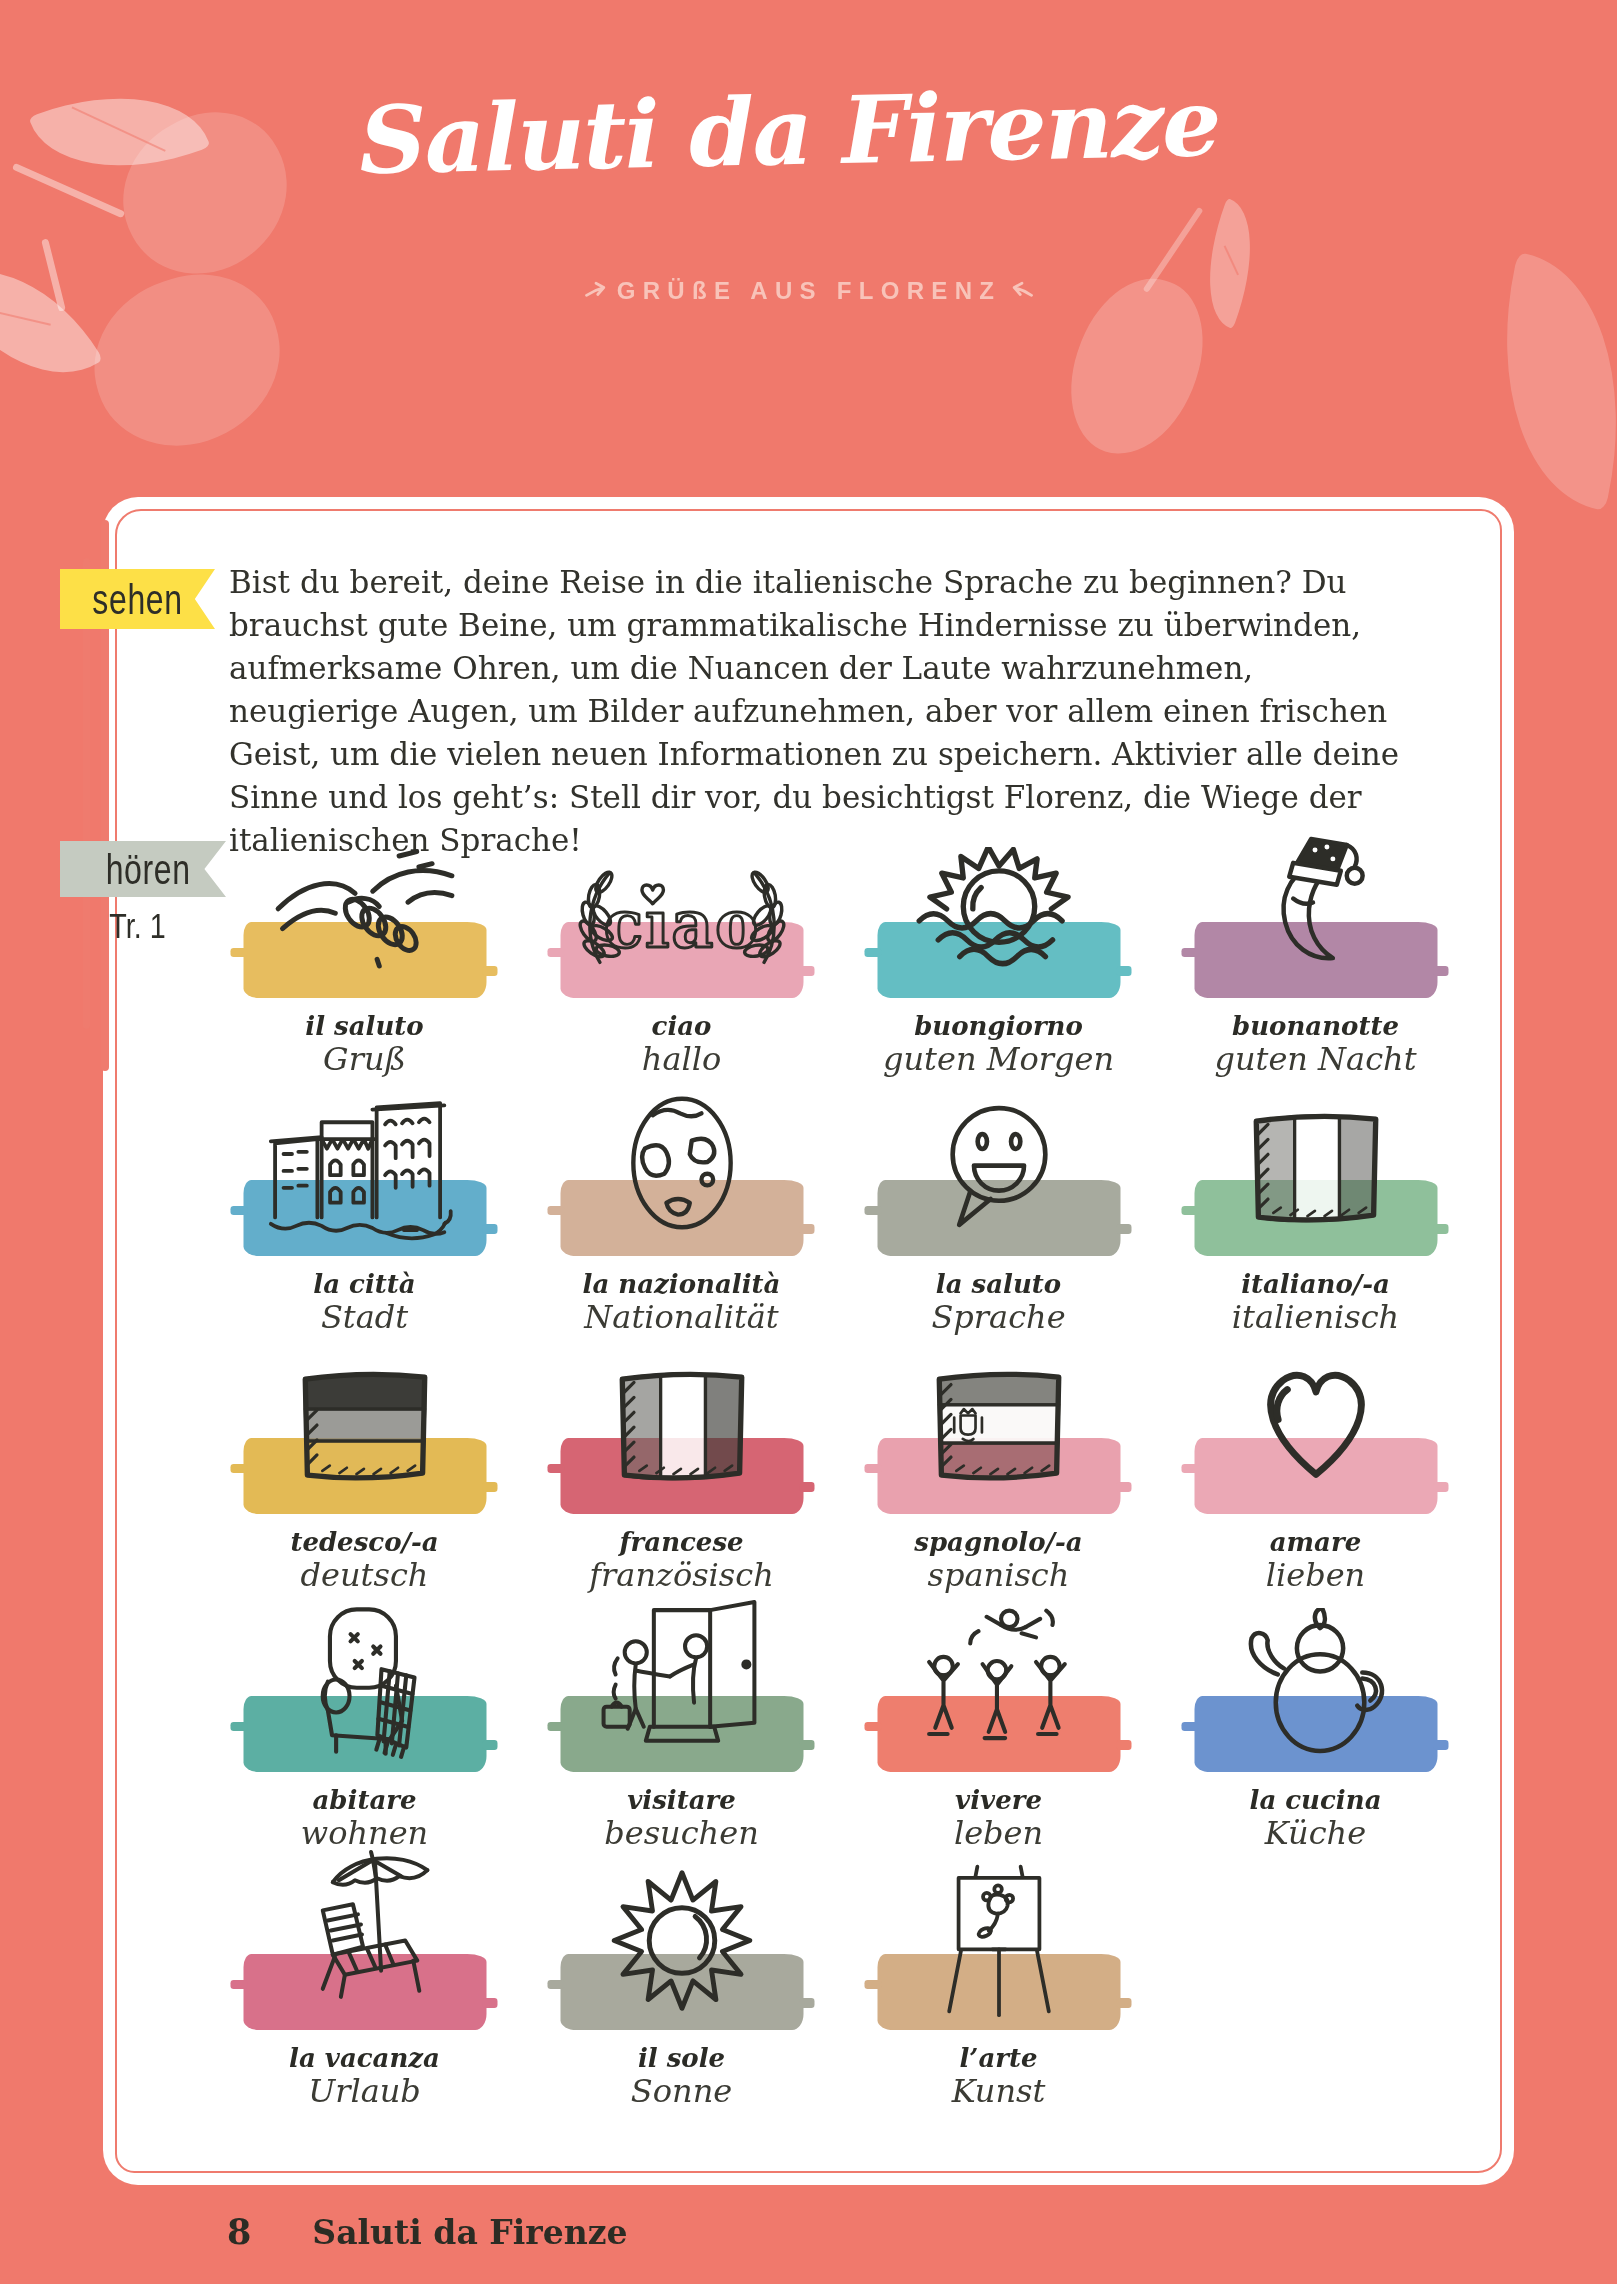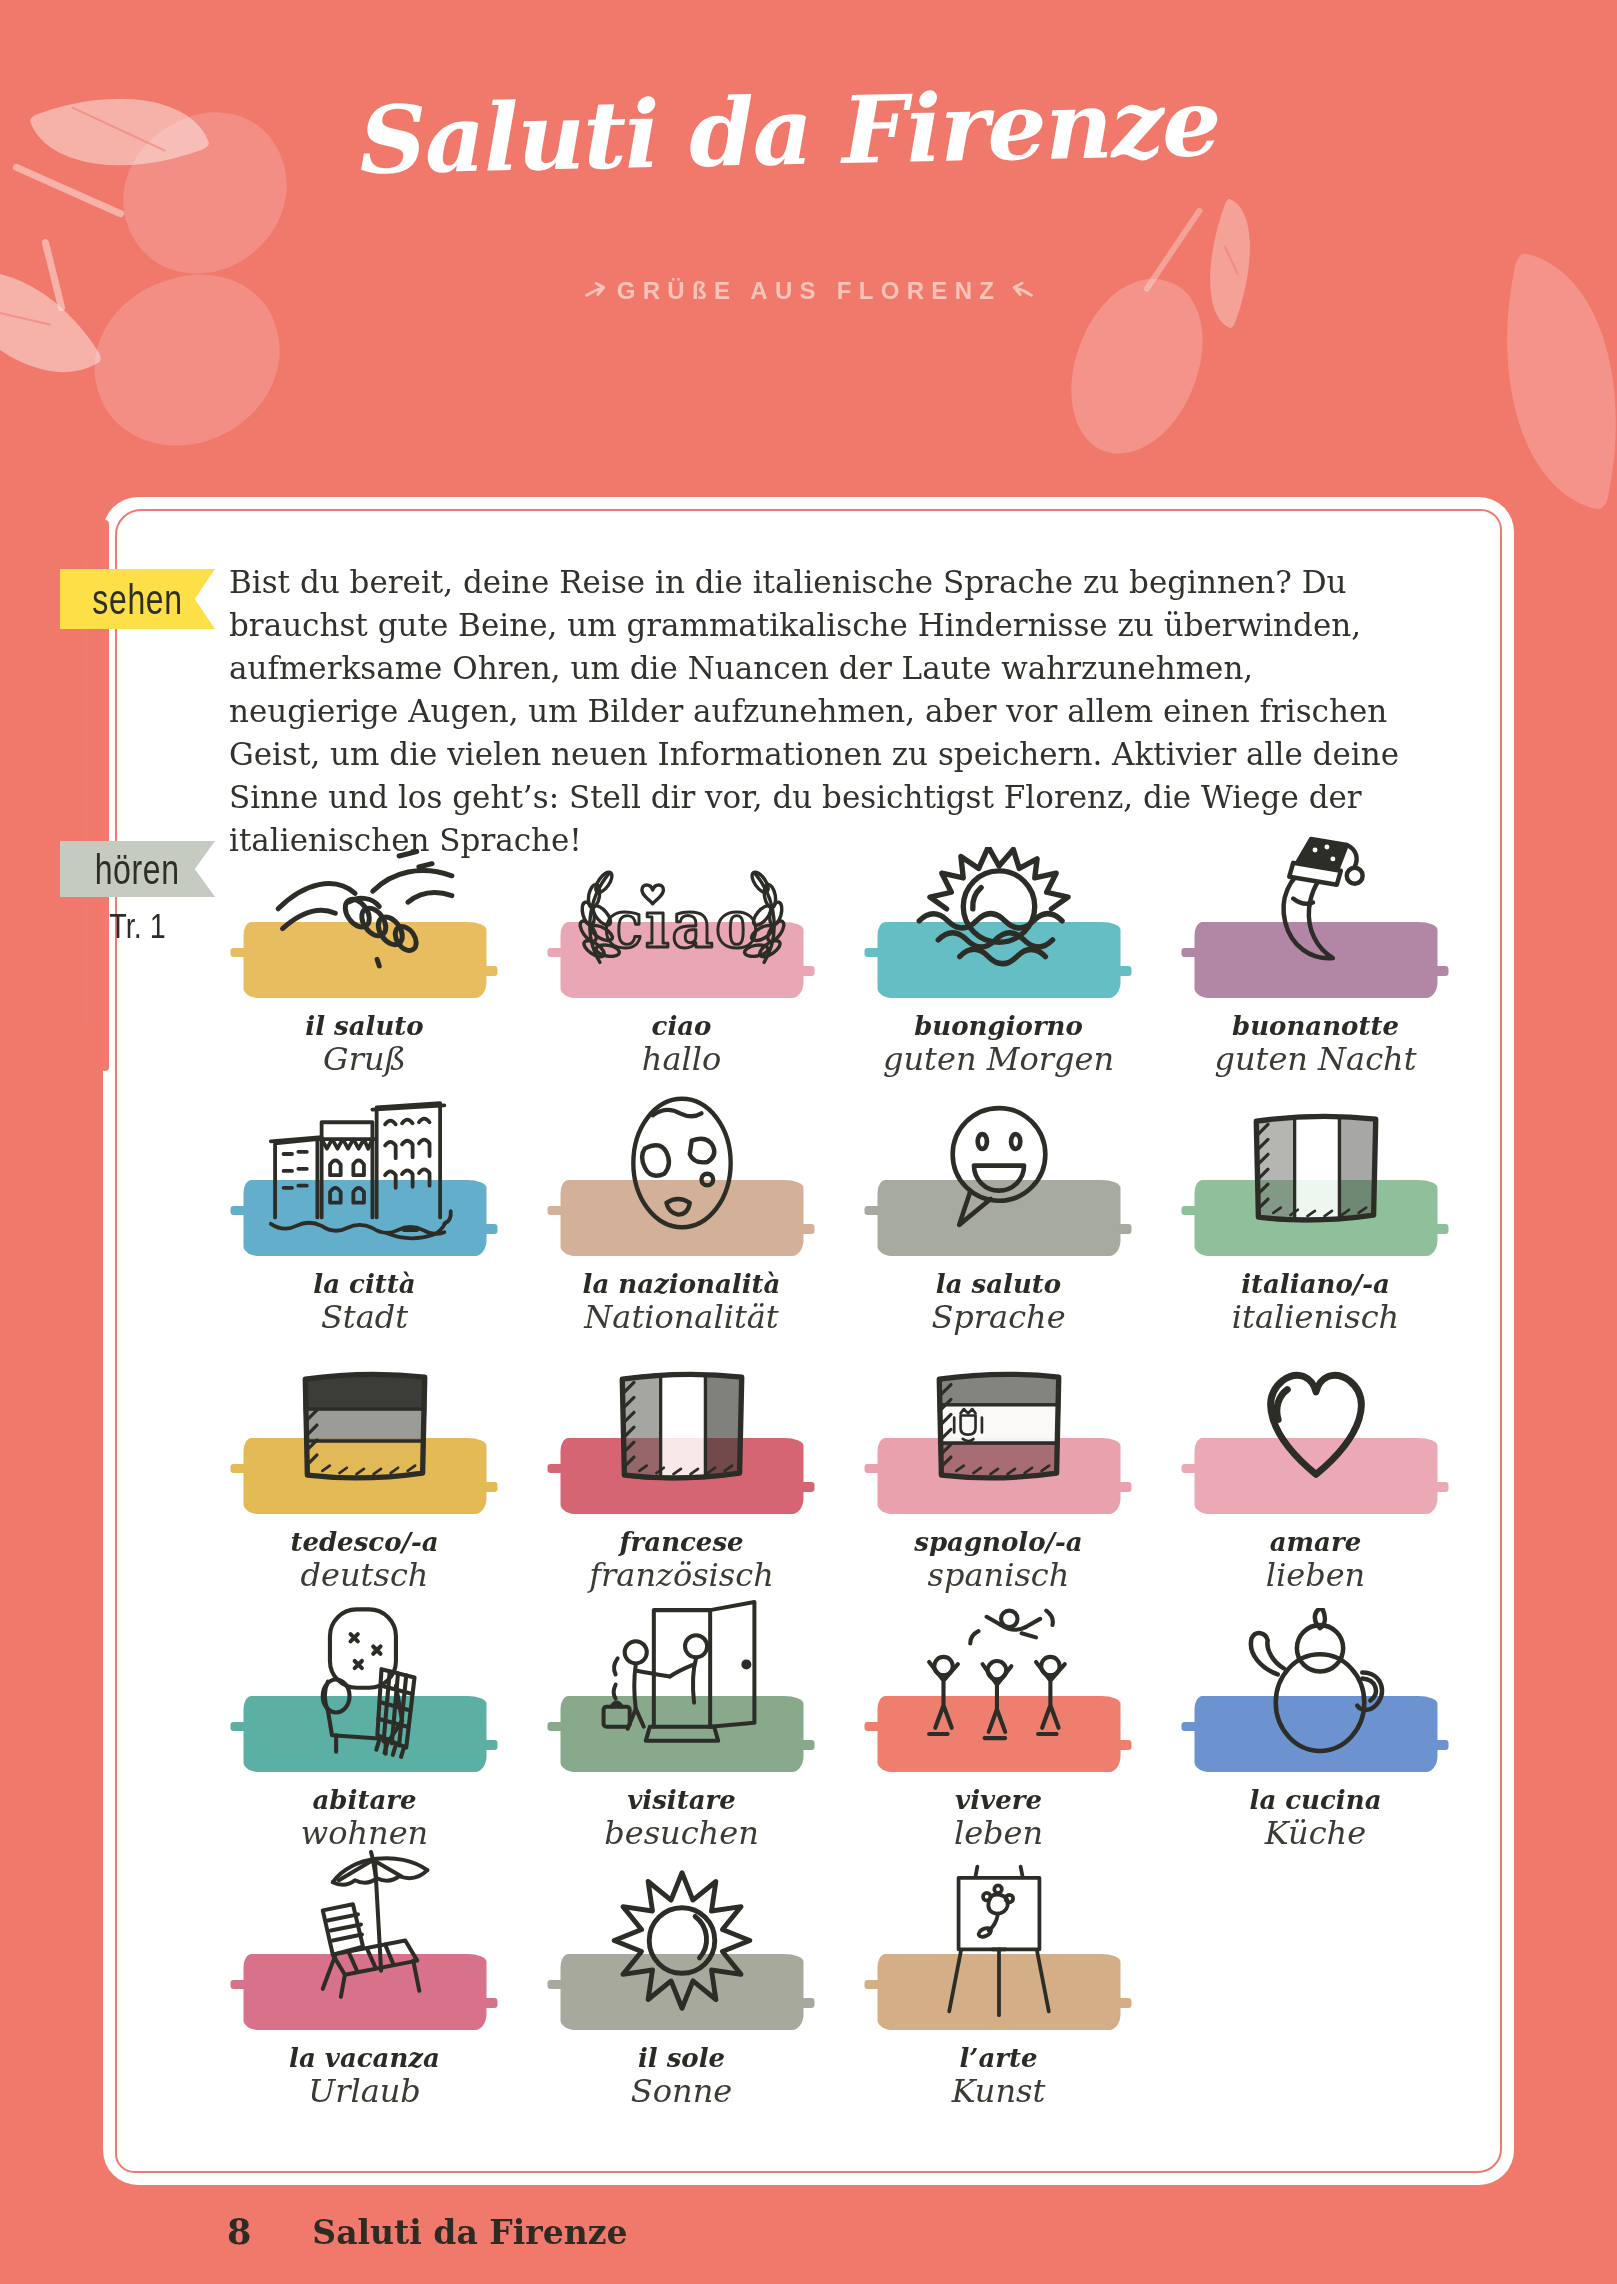--- a/index.html
+++ b/index.html
@@ -94,21 +94,21 @@
 
   <div class="card" style="background-color: rgb(255, 255, 255);">
     <div class="card-border" style="border-color: rgb(239, 123, 110);"></div>
   </div>
   <div class="vstroke a"></div>
   <div class="vstroke b"></div>
 
   <div class="tab sehen" style="background-color: #fde047;">
       <span>sehen</span>
     </div>
-  <div class="tab hoeren" style="background-color: rgb(197, 203, 193);">
+  <div class="tab hoeren" style="background-color: rgb(197, 203, 193); padding-left: 11px;">
       <span>hören</span>
     </div>
   <div class="track">Tr. 1</div>
 
   <div class="intro">Bist du bereit, deine Reise in die italienische Sprache zu beginnen? Du brauchst gute Beine, um grammatikalische Hindernisse zu überwinden, aufmerksame Ohren, um die Nuancen der Laute wahrzunehmen, neugierige Augen, um Bilder aufzunehmen, aber vor allem einen frischen Geist, um die vielen neuen Informationen zu speichern. Aktivier alle deine Sinne und los geht’s: Stell dir vor, du besichtigst Florenz, die Wiege der italienischen Sprache!</div>
 
   <div class="grid">
 
     <div class="cell">
       <div class="icon-zone">

